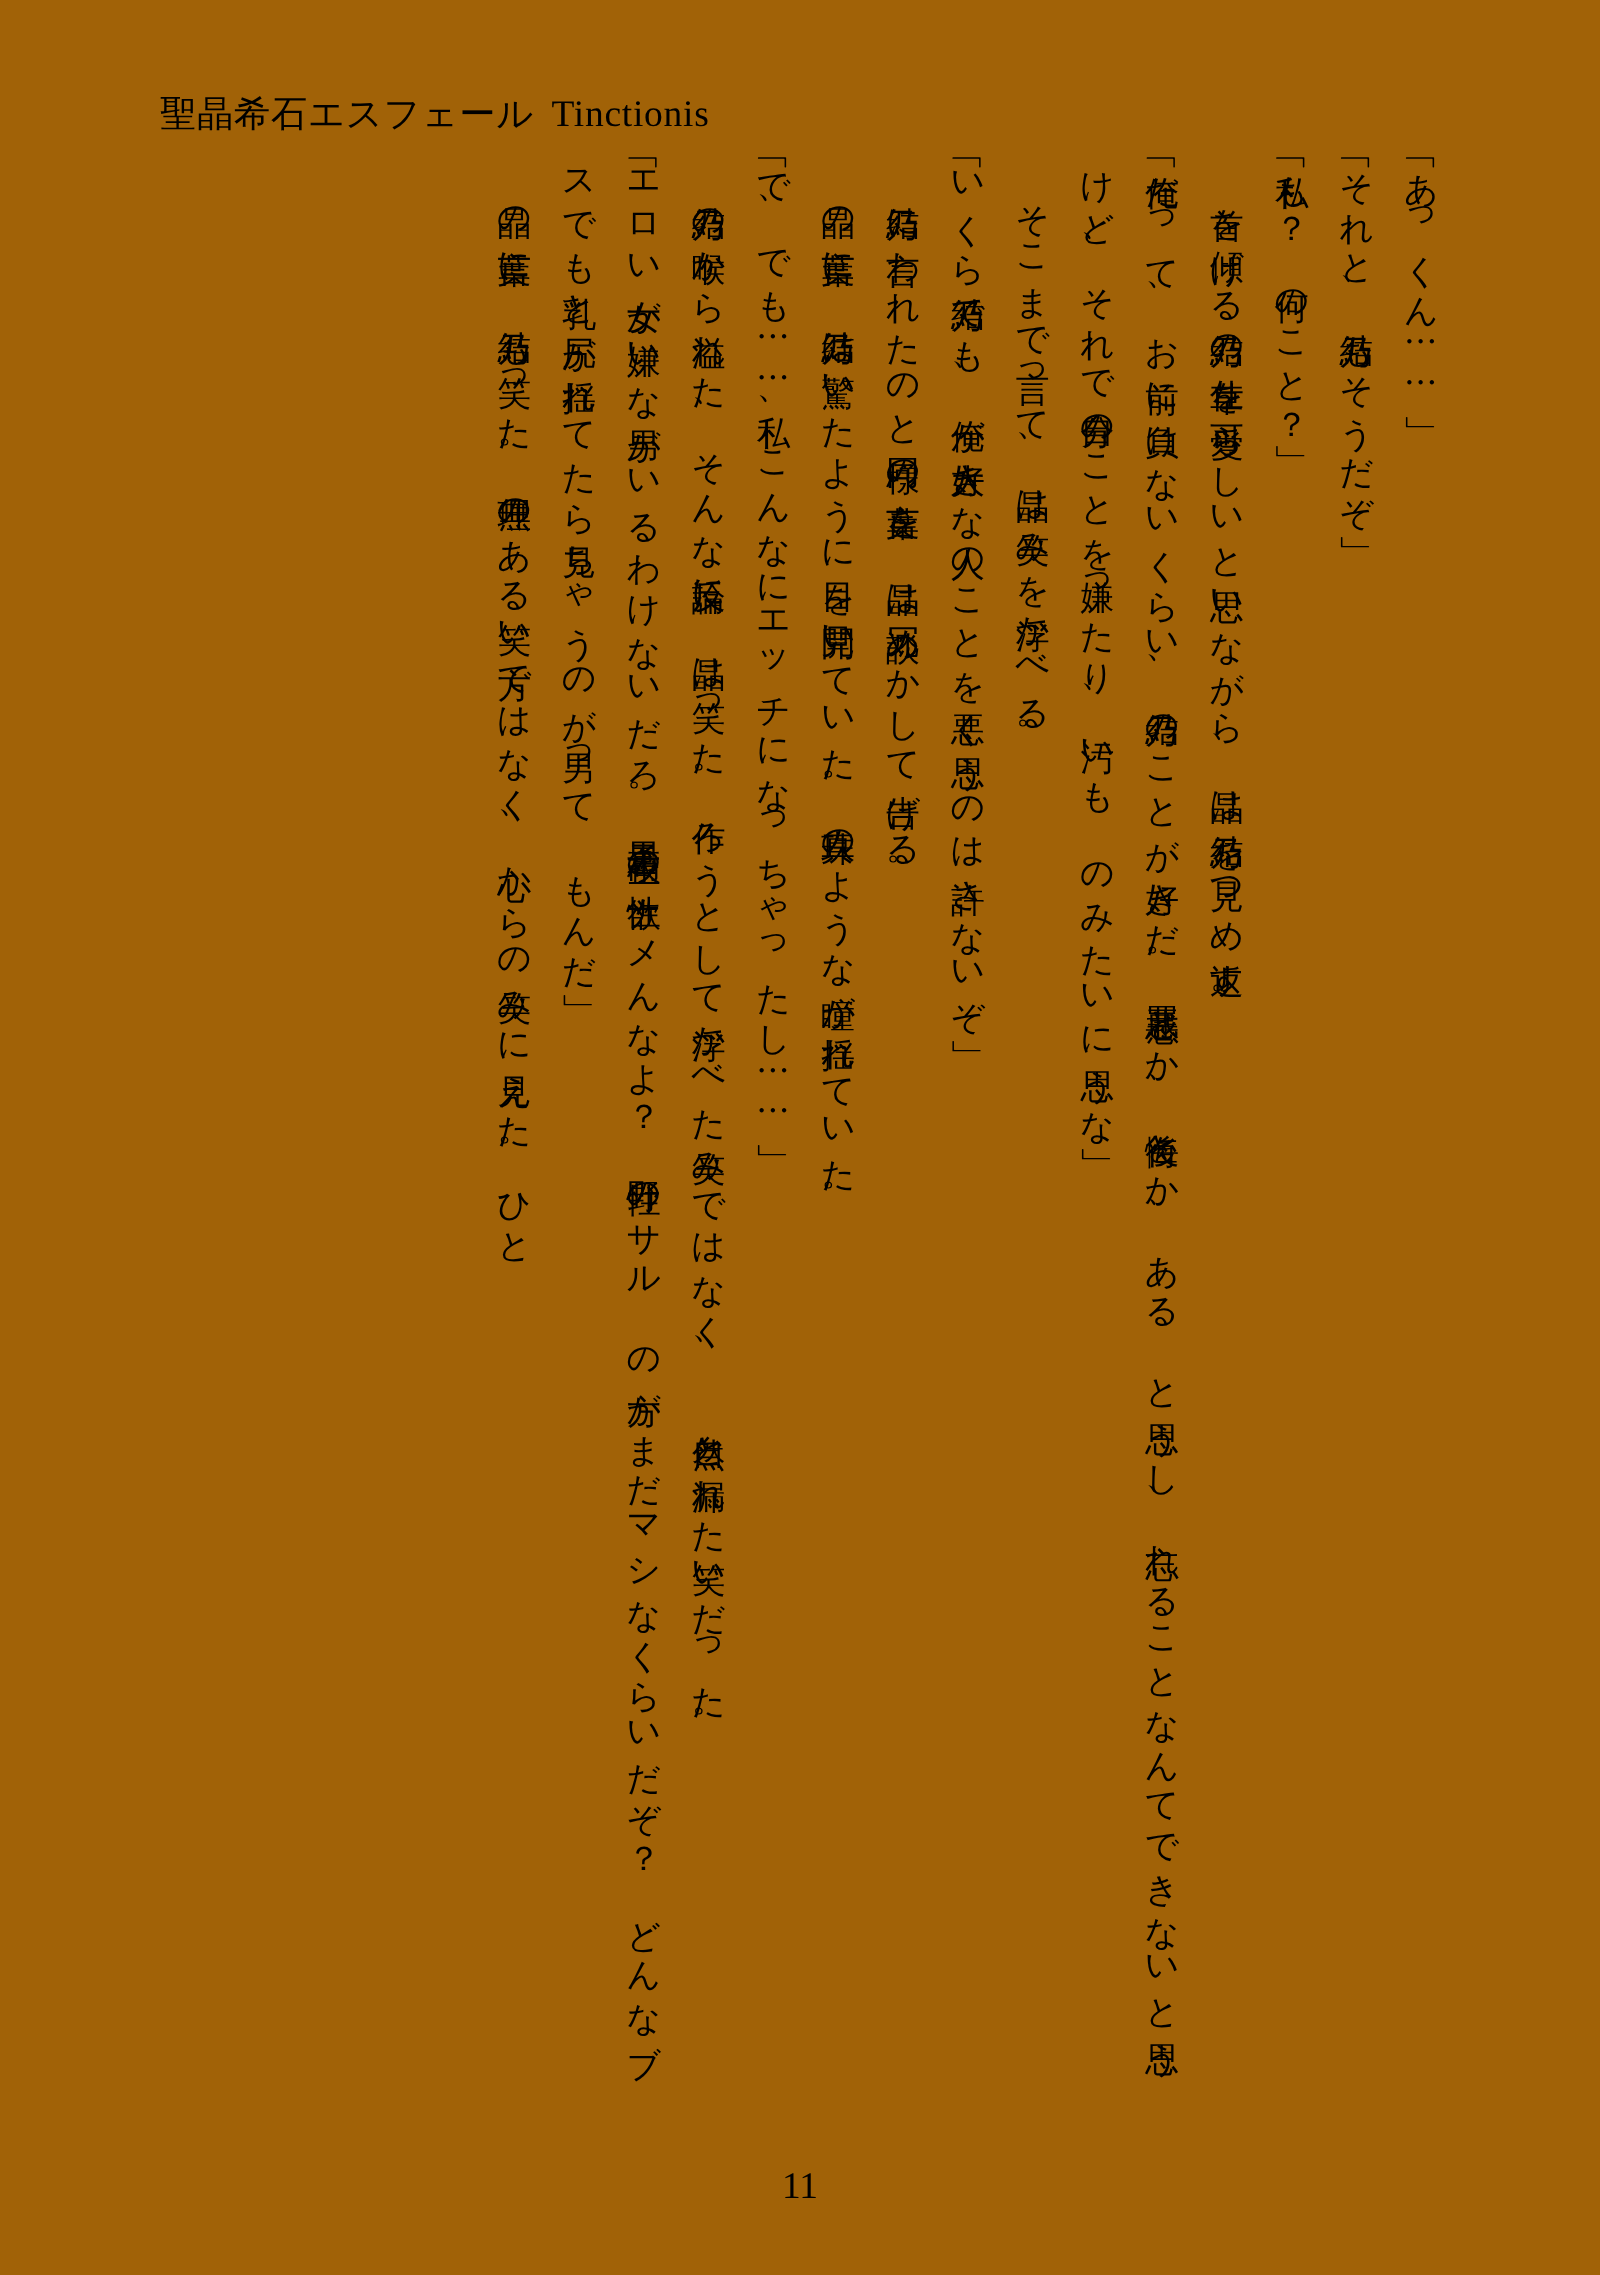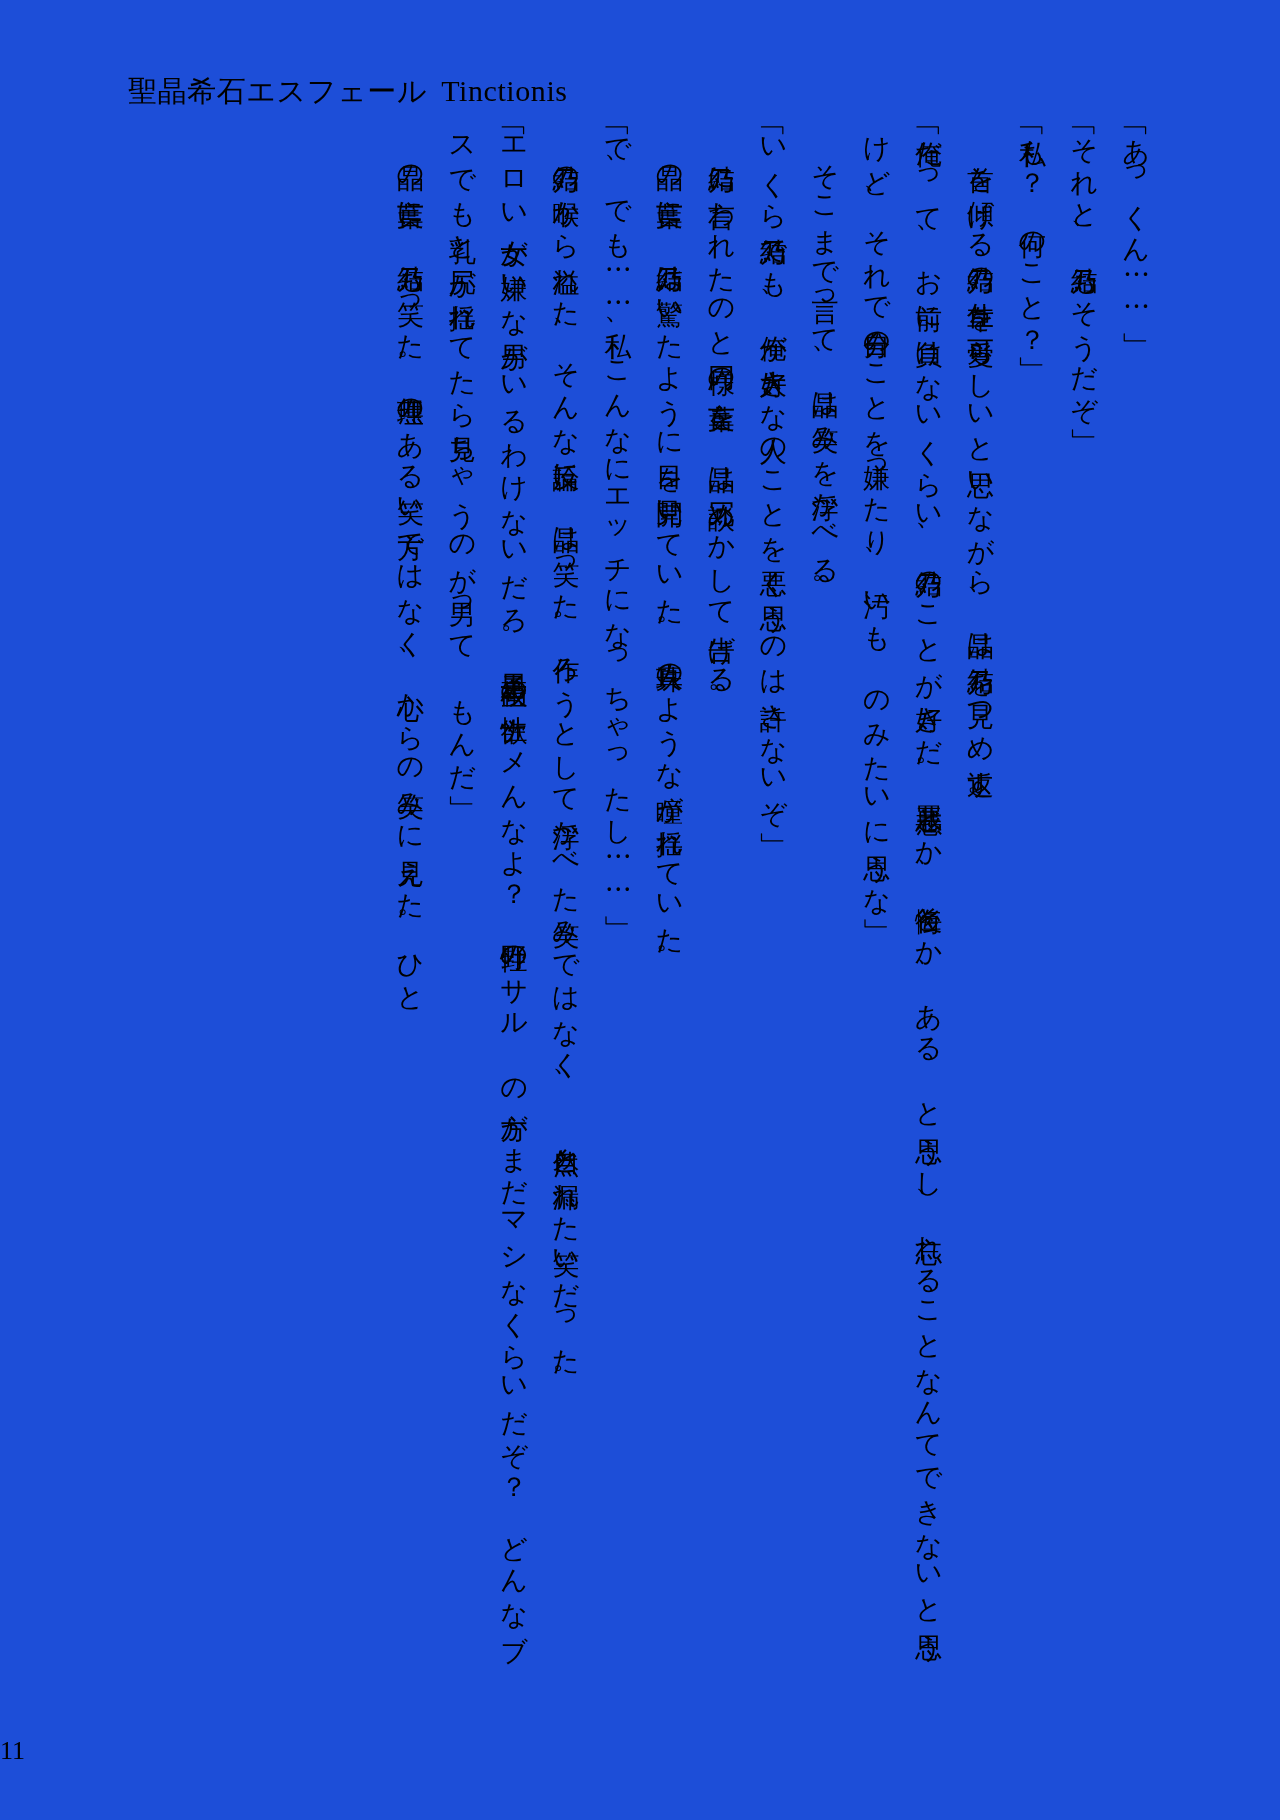--- a/index.html
+++ b/index.html
@@ -15,21 +15,21 @@
     position: relative;
     overflow: hidden;
   }
 
   .page {
     position: absolute;
     left: 0;
     top: 0;
     width: 1280px;
     height: 1820px;
-    background: #1d4ed8;
+    background: #a16207;
   }
 
   
   .header {
     position: absolute;
     top: 72px;
     left: 128px;
     font-size: 29px;
     letter-spacing: 0.02em;
     white-space: nowrap;
@@ -64,22 +64,22 @@
   }
   .body-text p.indent {
     text-indent: 1em;
   }
 
   .page-number {
     position: absolute;
     bottom: 54px;
     left: 0;
     width: 1280px;
-    text-align: left;
-    font-size: 26px;
+    text-align: center;
+    font-size: 30px;
     font-family: "Liberation Serif", "DejaVu Serif", serif;
   }
 </style>
 </head>
 <body>
 
 <div class="page">
 
   <div class="header">
     <span>聖晶希石エスフェール</span><span class="latin">Tinctionis</span>

